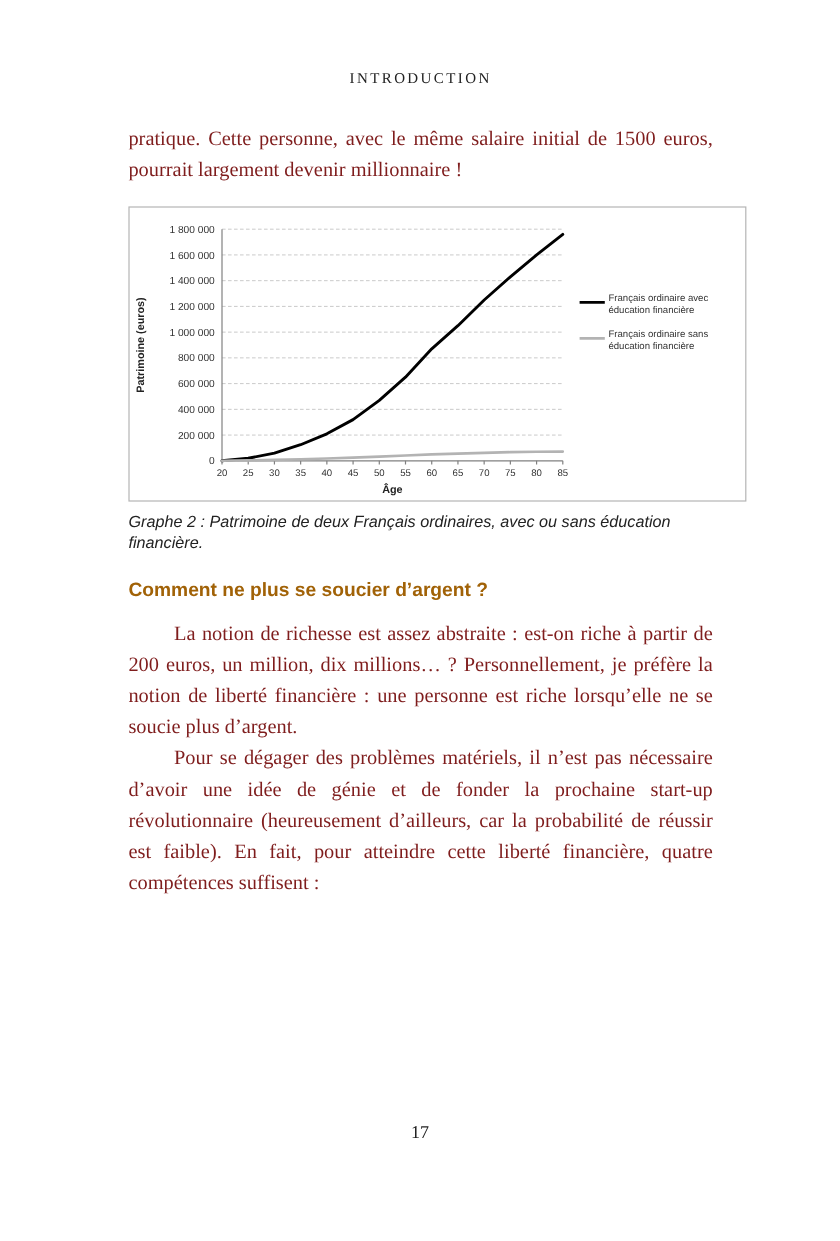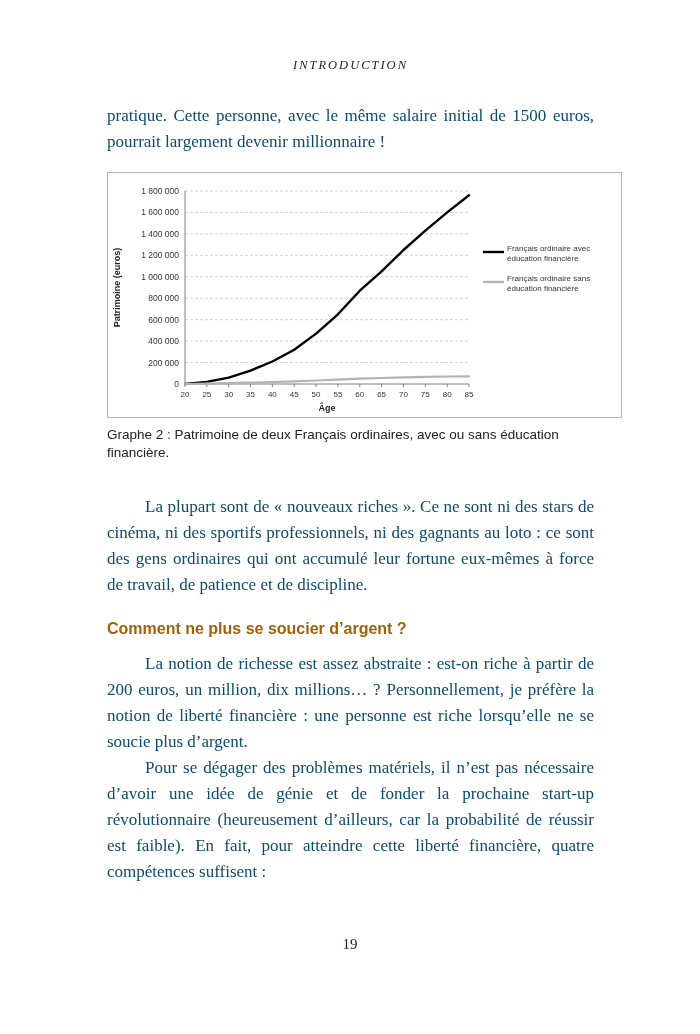--- a/index.html
+++ b/index.html
@@ -13,49 +13,49 @@
     color:#1a1a1a;
     overflow:hidden;
   }
   .running-head{
     width:487px;
     text-align:center;
     font-size:12.5px;
     letter-spacing:2px;
     color:#222;
     margin:0 0 30px 0;
-    font-style:italic;
   }
   .body-text{
     width:487px;
     font-size:17px;
     line-height:26px;
     text-align:justify;
     margin:0;
-    color:#0c4a6e;
+    color:#7f1d1d;
     font-family:Liberation Serif, serif;
   }
   .indent{text-indent:38px;}
   .intro-para{margin-bottom:17px;}
   .chart-box{
     width:515px;
     border:1px solid #b5b5b5;
     background:#ffffff;
     margin:0 0 8px 0;
     padding:2px 0 0 0;
     box-sizing:border-box;
   }
   .chart-box svg{display:block;}
   .caption{
     width:487px;
     font-family:"Liberation Sans", sans-serif;
     font-size:13.5px;
     line-height:18px;
     color:#222;
-    margin:0 0 32px 0;
+    margin:0 0 20px 0;
+    font-style:italic;
   }
   .section-heading{
     width:487px;
     font-family:"Liberation Sans", sans-serif;
     font-weight:bold;
     font-size:16px;
     color:#a16207;
     margin:22px 0 13px 0;
   }
   .page-number{
@@ -136,22 +136,21 @@
         <text x="399" y="76" font-size="8" fill="#333" class="chart-text">Français ordinaire avec</text>
         <text x="399" y="86" font-size="8" fill="#333" class="chart-text">éducation financière</text>
         <line x1="375" y1="107" x2="396" y2="107" stroke="#b3b3b3" stroke-width="2.4"></line>
         <text x="399" y="106" font-size="8" fill="#333" class="chart-text">Français ordinaire sans</text>
         <text x="399" y="116" font-size="8" fill="#333" class="chart-text">éducation financière</text>
       </svg>
   </figure>
 
   <p class="caption">Graphe 2 : Patrimoine de deux Français ordinaires, avec ou sans éducation financière.</p>
 
-  <p class="body-text indent">La plupart sont de « nouveaux riches ». Ce ne sont ni des stars de cinéma, ni des sportifs professionnels, ni des gagnants au loto : ce sont des gens ordinaires qui ont accumulé leur fortune eux-mêmes à force de travail, de patience et de discipline.</p>
 
   <h2 class="section-heading">Comment ne plus se soucier d’argent ?</h2>
 
   <p class="body-text indent">La notion de richesse est assez abstraite : est-on riche à partir de 200 euros, un million, dix millions… ? Personnellement, je préfère la notion de liberté financière : une personne est riche lorsqu’elle ne se soucie plus d’argent.</p>
   <p class="body-text indent">Pour se dégager des problèmes matériels, il n’est pas nécessaire d’avoir une idée de génie et de fonder la prochaine start-up révolutionnaire (heureusement d’ailleurs, car la probabilité de réussir est faible). En fait, pour atteindre cette liberté financière, quatre compétences suffisent :</p>
 
-  <div class="page-number">19</div>
+  <div class="page-number">17</div>
 
 </div>
 
 </body></html>

